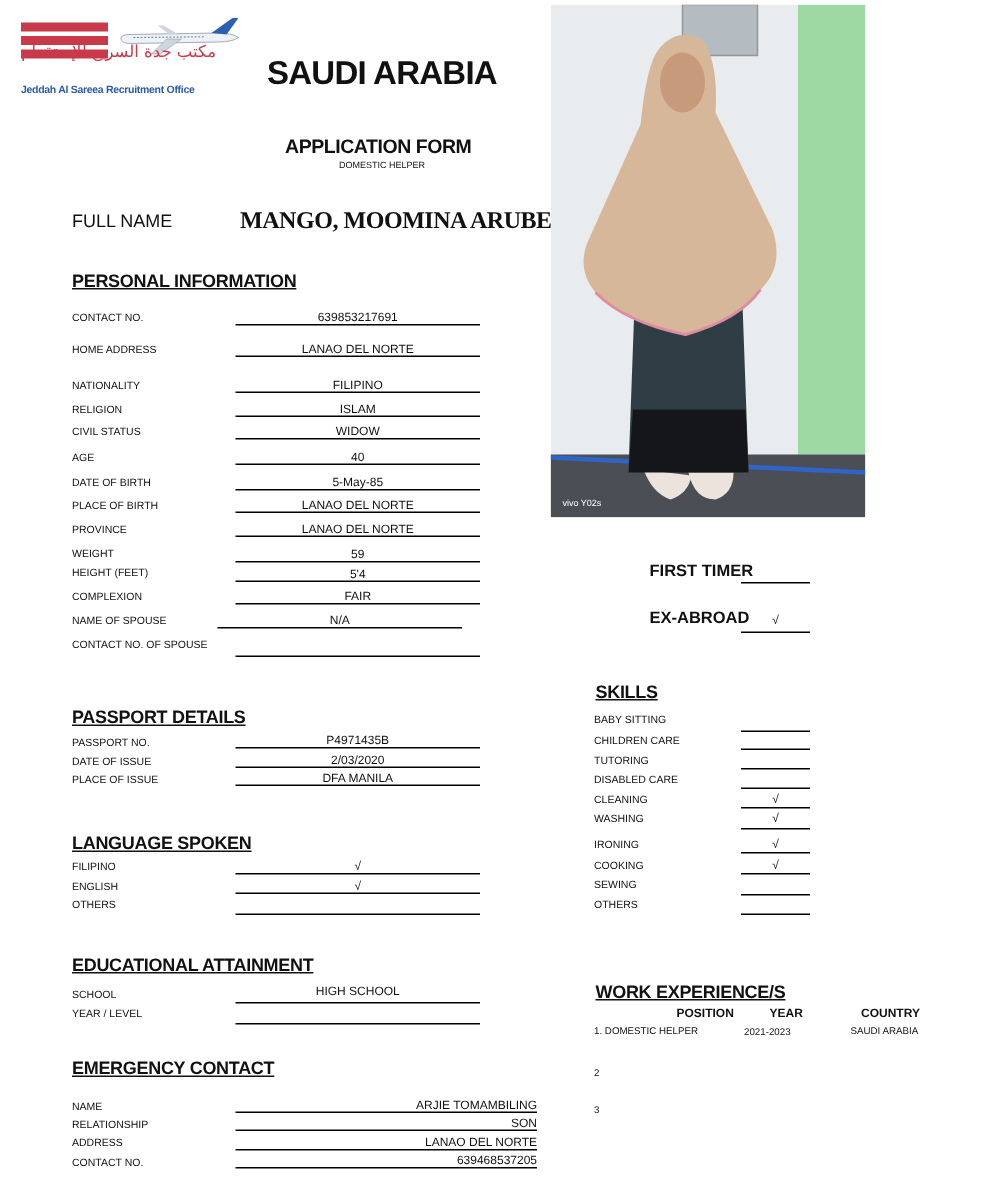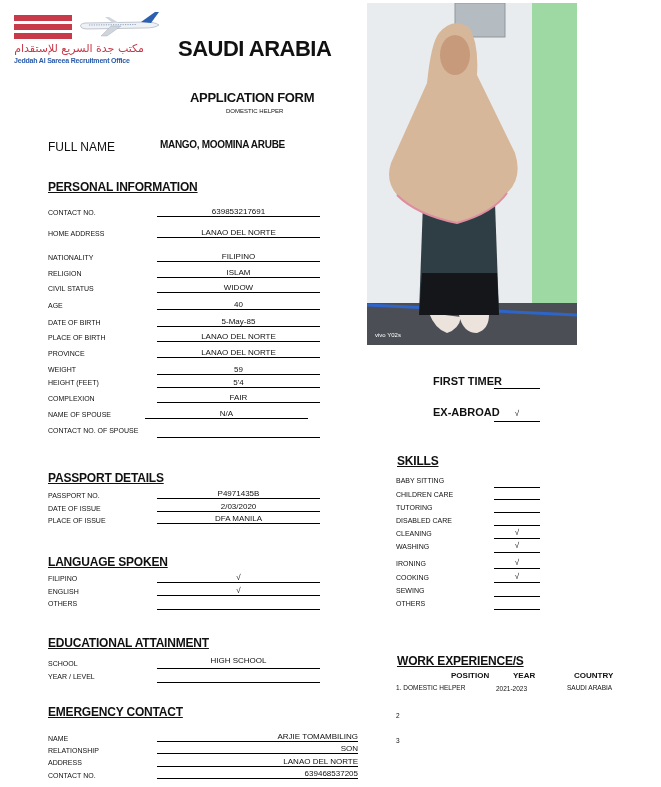--- a/index.html
+++ b/index.html
@@ -2,27 +2,27 @@
 <html><head>
 <meta charset="utf-8">
 <style>
   html, body { margin:0; padding:0; background:#fff; }
   body { width:661px; height:787px; position:relative; overflow:hidden;
          font-family:"Liberation Sans", sans-serif; color:#111; }
   .abs { position:absolute; }
   .logo-bars { left:14px; top:15px; width:58px; }
   .logo-bar { height:6px; background:#c8394a; margin-bottom:3px; }
   .plane { left:75px; top:10px; width:88px; height:28px; }
-  .logo-ar { left:14px; top:42px; font-size:11px; color:#c8394a; font-family:"DejaVu Sans", sans-serif; width:130px; }
+  .logo-ar { left:14px; top:28px; font-size:11px; color:#c8394a; font-family:"DejaVu Sans", sans-serif; width:130px; }
   .logo-en { left:14px; top:57px; font-size:7px; color:#2a5aa8; font-weight:bold; letter-spacing:-0.2px; }
   .title-main { left:178px; top:36px; font-size:22px; font-weight:bold; letter-spacing:-0.5px; }
   .title-form { left:190px; top:90px; font-size:13px; font-weight:bold; letter-spacing:-0.3px; }
   .title-sub { left:226px; top:108px; font-size:6px; }
   .fullname-label { left:48px; top:140px; font-size:12px; }
-  .fullname-value { left:160px; top:139px; font-size:10px; font-weight:bold; letter-spacing:-0.3px; }
+  .fullname-value { left:160px; top:139px; font-size:16px; font-weight:bold; letter-spacing:-0.3px;font-family:Liberation Serif, serif; }
   .section { font-size:12px; font-weight:bold; text-decoration:underline; letter-spacing:-0.2px; }
   .lbl { font-size:7px; letter-spacing:0; }
   .val { font-size:8px; text-align:center; border-bottom:1px solid #000; }
   .valL { font-size:8px; text-align:right; border-bottom:1px solid #000; }
   .photo { left:367px; top:3px; width:210px; height:342px; overflow:hidden; }
   .big-lbl { font-size:11px; font-weight:bold;padding-left:36px; }
   .skill-line { border-bottom:1px solid #000; font-size:8px; text-align:center; }
   .wx-h { font-size:8px; font-weight:bold; }
   .wx { font-size:6.5px; }
 </style>

